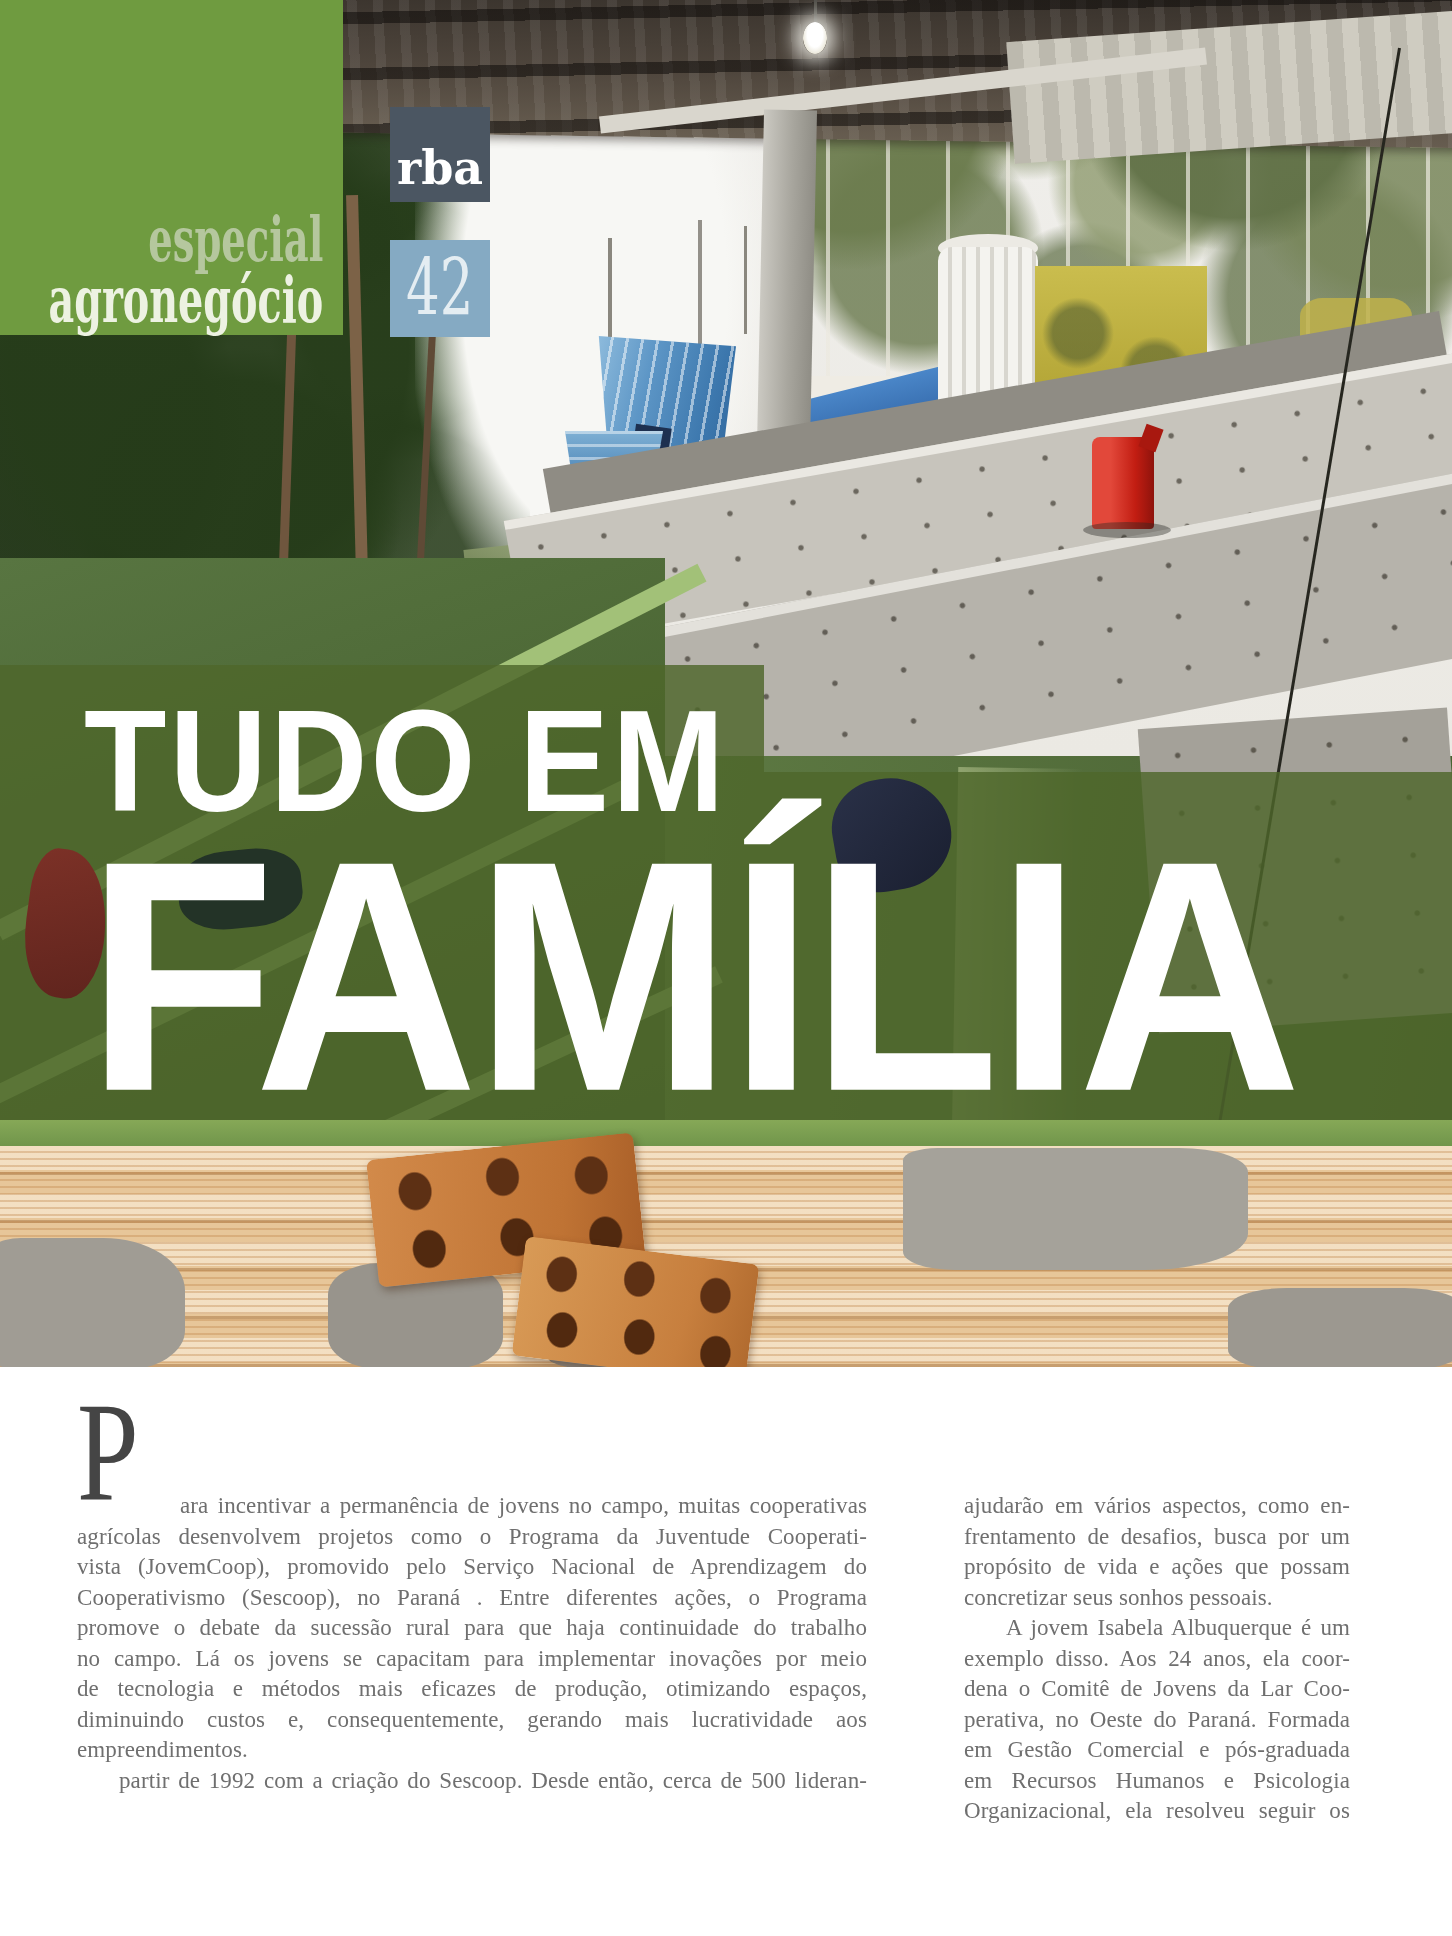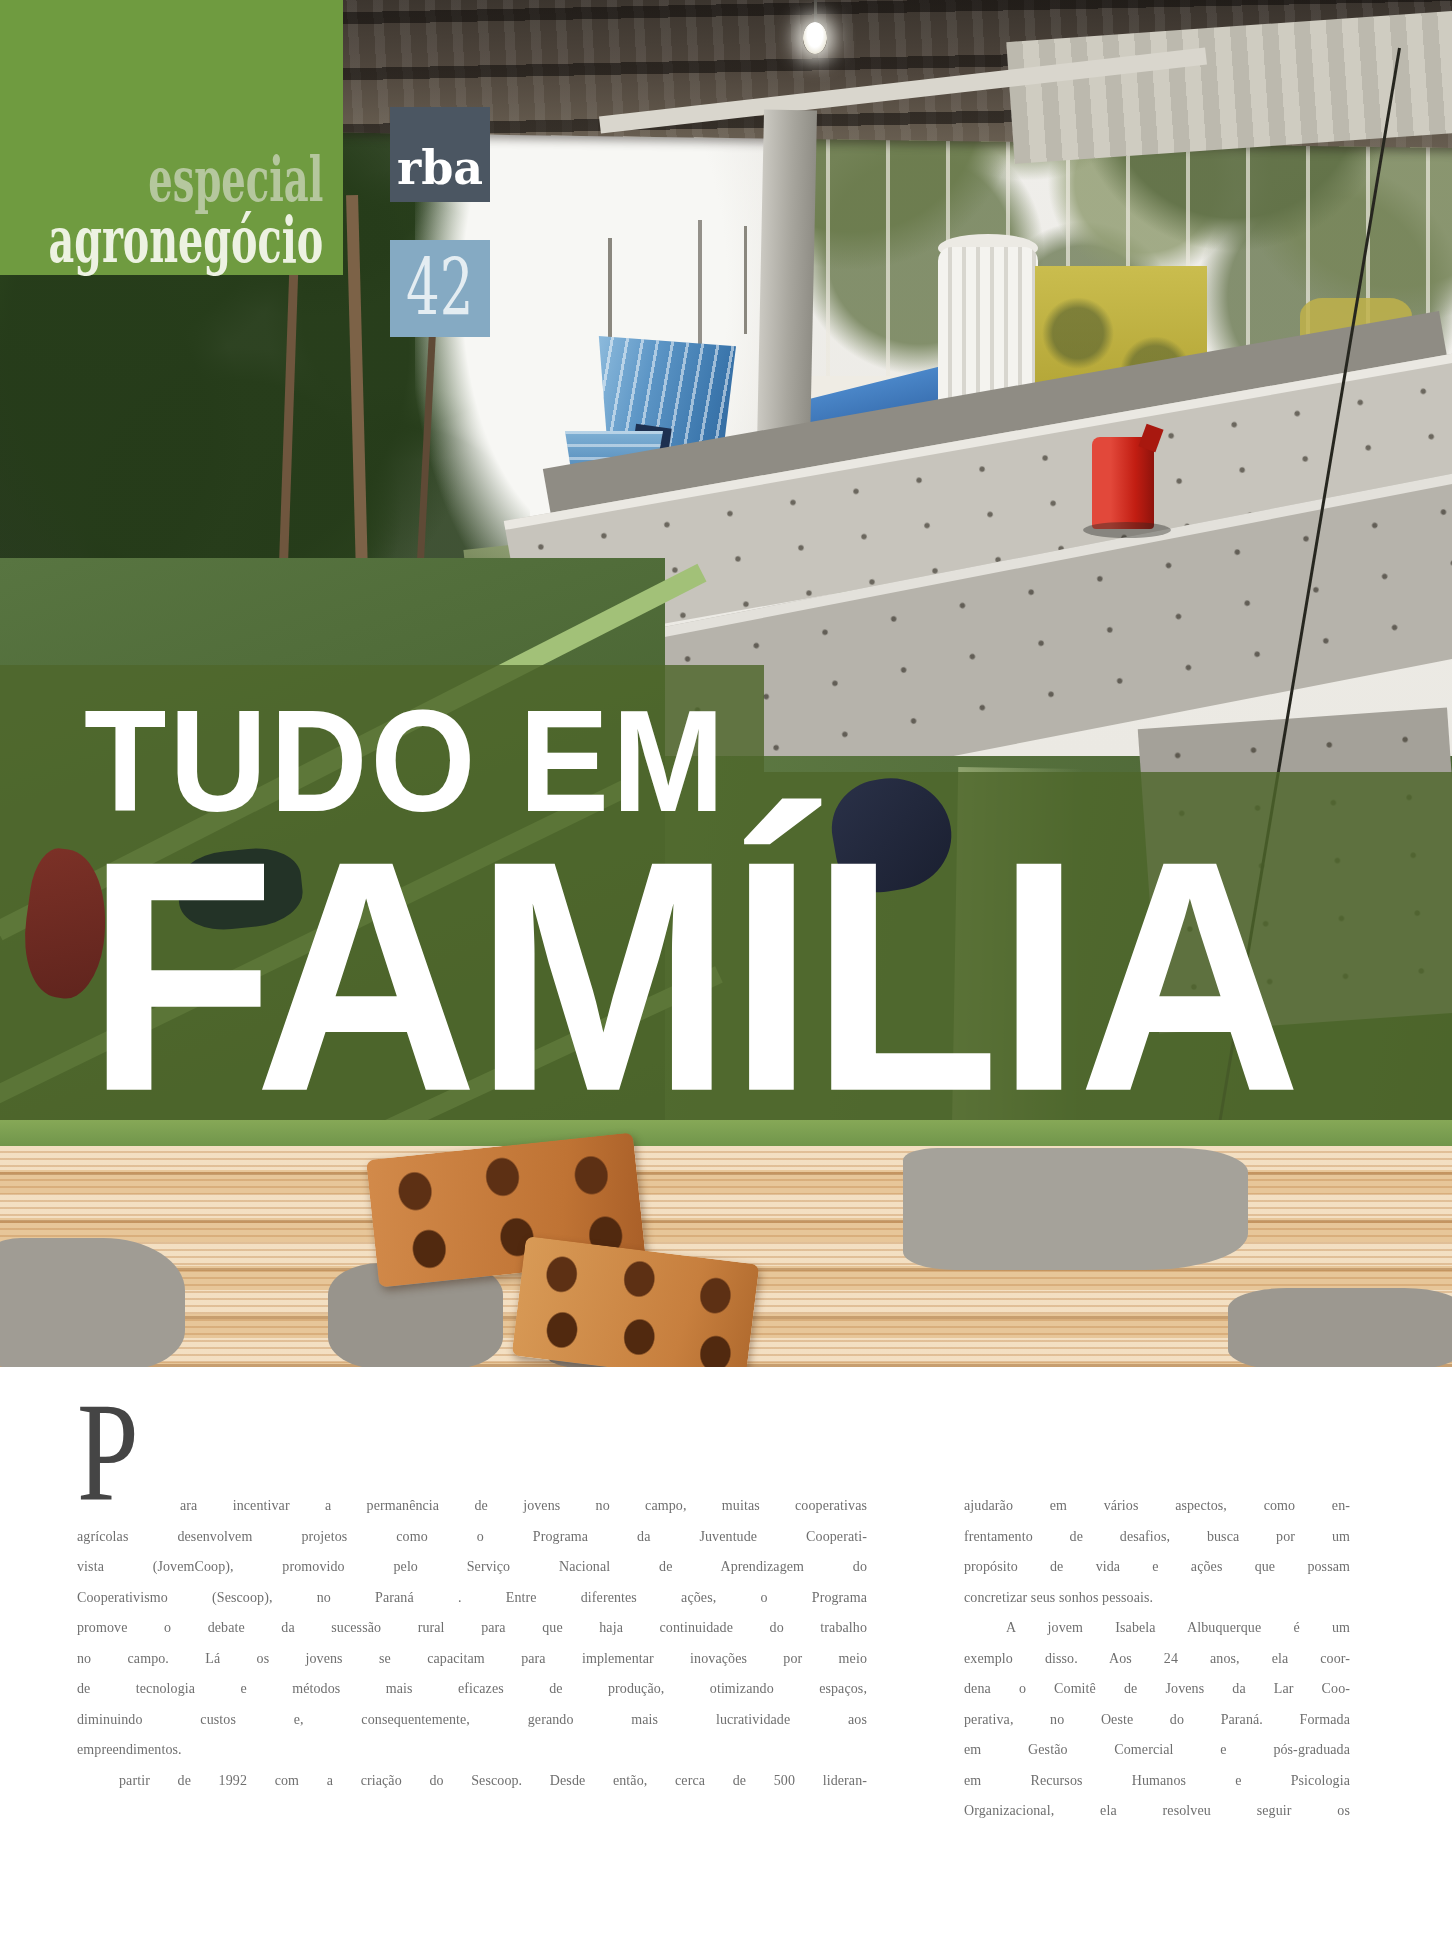--- a/index.html
+++ b/index.html
@@ -185,21 +185,21 @@
       radial-gradient(ellipse 24px 28px at 86% 78%, #51290f 0 60%, transparent 66%),
       linear-gradient(100deg,#d89a56,#c77f3e 70%,#b06a2e); }
 
   
   .headline { position:absolute; margin:0; color:#ffffff; font-family:"Liberation Sans", sans-serif;
     font-weight:700; line-height:1; white-space:nowrap; transform-origin:top left; z-index:5; }
   .headline-1 { left:84px; top:689px; font-size:135px; letter-spacing:3px; transform:scaleY(1.07); }
   .headline-2 { left:86px; top:812px; font-size:310px; letter-spacing:-4px; transform:scaleY(1.06); }
 
   
-  .badge { position:absolute; left:0; top:0; width:343px; height:275px; background:#6f9b40; z-index:6; }
+  .badge { position:absolute; left:0; top:0; width:343px; height:335px; background:#6f9b40; z-index:6; }
   .badge-text { position:absolute; right:20px; bottom:2px; text-align:right;
     font-family:"DejaVu Serif", serif; font-weight:700; }
   .badge-line-1 { font-size:62px; line-height:54px; color:#b5c79e; transform:scaleX(.62); transform-origin:right center; }
   .badge-line-2 { font-size:64px; line-height:66px; color:#edf2e2; transform:scaleX(.62); transform-origin:right center; }
 
   .logo-box { position:absolute; left:390px; top:107px; width:100px; height:95px; background:#4b5662;
     display:flex; align-items:flex-end; justify-content:center; z-index:6; }
   .logo-box span { font-family:"DejaVu Serif", serif; font-weight:700; font-size:46px; line-height:1;
     color:#ffffff; padding-bottom:11px; }
 
@@ -208,21 +208,21 @@
   .num-box span { font-family:"DejaVu Serif", serif; font-weight:400; font-size:78px; line-height:1;
     color:#e4edf2; transform:scaleX(.68); transform-origin:center bottom; padding-bottom:10px; }
 
   
   .article { position:absolute; left:77px; top:1367px; width:1273px; padding-top:124px;
     display:grid; grid-template-columns:790px 386px; column-gap:97px; z-index:4; }
   .col { position:relative; }
   .drop-cap { position:absolute; left:0; top:-110px; font-family:"Liberation Serif", serif;
     font-weight:400; font-size:142px; line-height:1; color:#454545;
     transform:scaleX(.78); transform-origin:left top; }
-  .line { font-size:14px; line-height:30.5px; color:#6f6f6f; letter-spacing:.1px;
+  .line { font-size:23px; line-height:30.5px; color:#6f6f6f; letter-spacing:.1px;
     text-align:justify; text-align-last:justify; white-space:normal; }
   .line.short { text-align-last:left; }
   .para:not(:first-child) .line:first-child { text-indent:42px; }
   .col-left .para:first-child .line:first-child { text-indent:103px; }
 </style>
 </head>
 <body>
 
 <div class="page">
 

